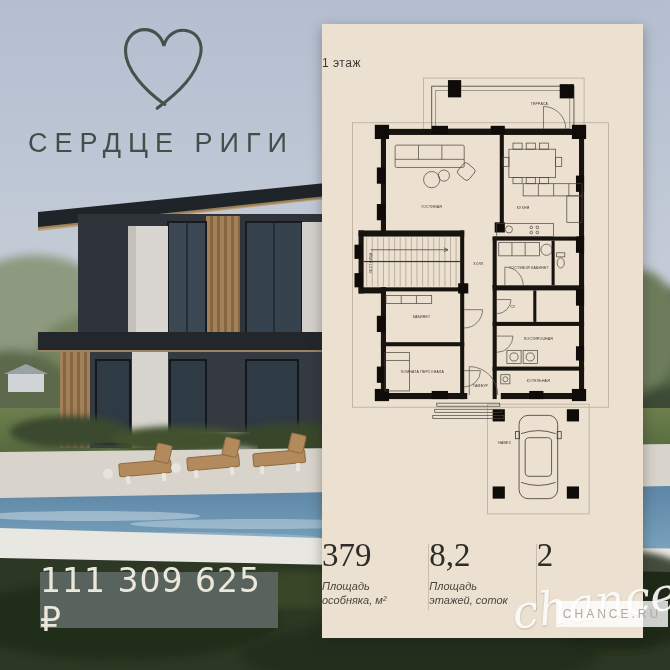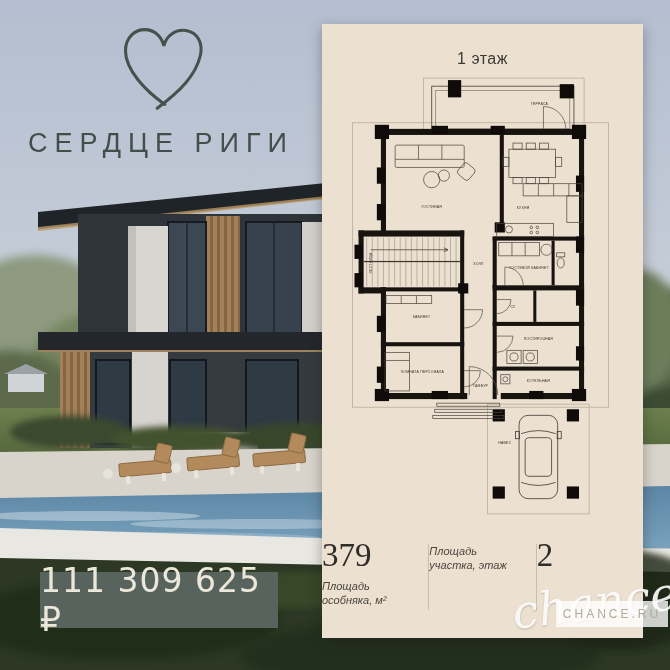--- a/index.html
+++ b/index.html
@@ -14,22 +14,22 @@
   .brand-title { margin-top:8px; font-size:27px; font-weight:400; letter-spacing:7px; 
                  color:#424e49; font-family:"Liberation Sans", sans-serif; }
 
   .price-badge { position:absolute; left:40px; top:572px; width:238px; height:56px; z-index:3;
                  background:#57635c; display:flex; align-items:center; justify-content:center;
                  font-family:"DejaVu Sans","Liberation Sans",sans-serif;
                  font-size:33px; font-weight:400; letter-spacing:1px; color:#ebe8da; }
 
   .plan-panel { position:absolute; left:322px; top:24px; width:321px; height:614px; z-index:3;
                 background:#ece1d1; box-shadow:0 4px 12px rgba(30,30,30,.35); }
-  .floor-title { position:absolute; top:26px; left:0; width:100%; text-align:center;
-                 font-size:16px; color:#3c3a35; letter-spacing:.5px; }
+  .floor-title { position:absolute; top:32px; left:0; width:100%; 
+                 font-size:12px; color:#3c3a35; letter-spacing:.5px; }
   .floorplan { position:absolute; left:8px; top:50px; width:305px; height:447px; }
 
   .stats { position:absolute; left:0; right:0; bottom:8px; height:100px; display:flex; align-items:stretch; }
   .stat { flex:1; text-align:left; padding-top:8px; }
   .stat-divider { width:1px; height:66px; margin-top:14px; background:#c9beae; }
   .stat-value { font-family:"Liberation Serif", serif; font-size:33px; color:#2e2c28; line-height:1.05; }
   .stat-label { margin-top:6px; font-size:11px; line-height:1.3; color:#4a463f;font-style:italic; }
 
   .wm-script { position:absolute; left:512px; top:576px; z-index:4;
                font-family:"DejaVu Serif", serif; font-style:italic; font-size:46px;
@@ -337,23 +337,24 @@
     <div class="stats">
       <div class="stat">
         <div class="stat-value">379</div>
         <div class="stat-label">
           <div>Площадь</div>
           <div>особняка, м²</div>
         </div>
       </div>
       <div class="stat-divider"></div>
       <div class="stat">
+        <div class="stat-value">8,2</div>
         <div class="stat-label">
           <div>Площадь</div>
-          <div>участка, этаж</div>
+          <div>этажей, соток</div>
         </div>
       </div>
       <div class="stat-divider"></div>
       <div class="stat">
         <div class="stat-value">2</div>
       </div>
     </div>
   </div>
 
   <div class="wm-script">chance</div>

